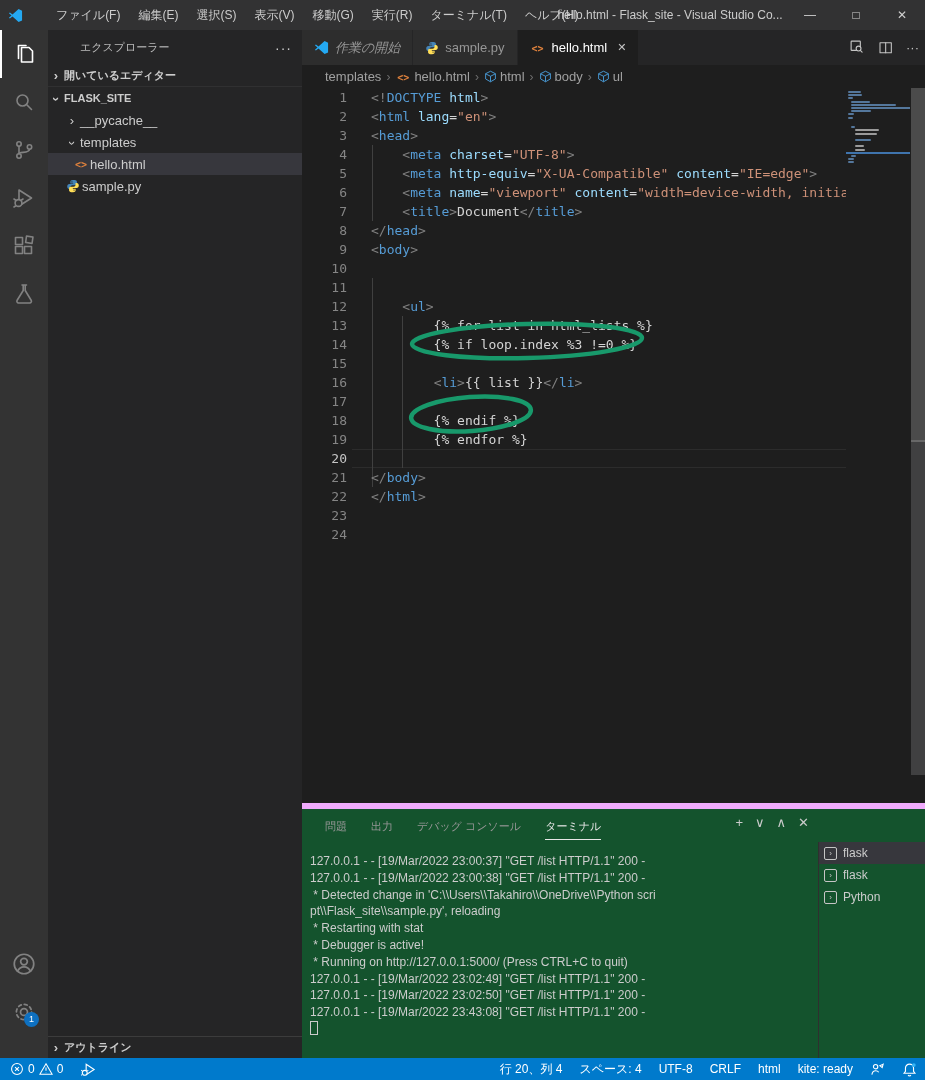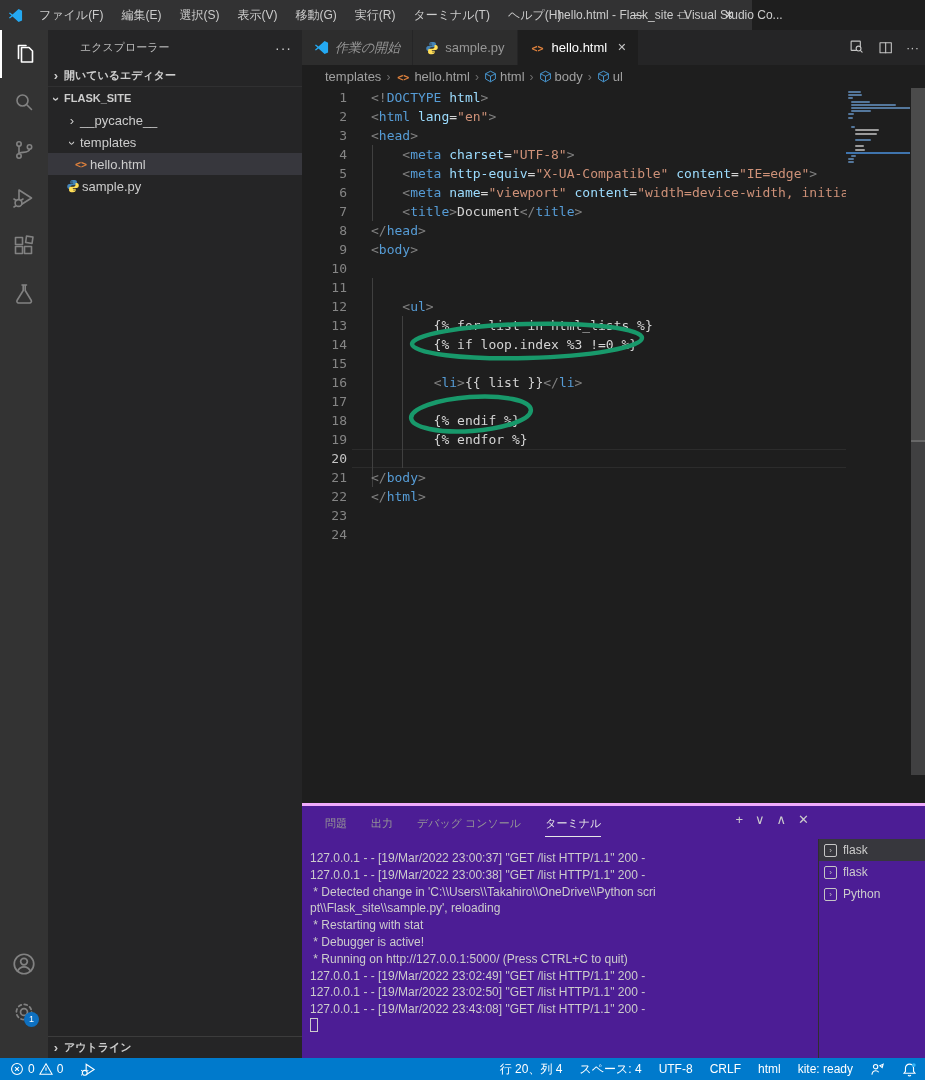--- a/index.html
+++ b/index.html
@@ -2,22 +2,22 @@
 <html><head>
 <meta charset="utf-8">
 <style>
   * { margin:0; padding:0; box-sizing:border-box; }
   html,body { background:#111; }
   .app { position:relative; width:925px; height:1080px; background:#1e1e1e;
          font-family:"Liberation Sans", sans-serif; color:#cccccc; overflow:hidden;
          -webkit-font-smoothing:antialiased; }
 
   
-  .titlebar { position:absolute; left:0; top:0; width:752px; height:30px; background:#323233;
-              display:flex; align-items:center; z-index:30; }
+  .titlebar { position:absolute; left:0; top:0; width:925px; height:30px; background:#323233;
+              display:flex; align-items:center; z-index:30;gap:17px; }
   .vslogo { width:30px; display:flex; justify-content:center; }
   .menus { display:flex; }
   .menu-item { font-size:12px; color:#cccccc; padding:0 9px; line-height:30px; cursor:default; }
   .wtitle { position:absolute; left:470px; width:400px; text-align:center; font-size:12px; color:#cccccc;
             white-space:nowrap; overflow:hidden; }
   .wctrls { position:absolute; right:0; top:0; display:flex; }
   .wc { width:46px; height:30px; display:flex; align-items:center; justify-content:center;
         font-size:12px; color:#d0d0d0; }
 
   
@@ -73,22 +73,22 @@
              border-top:1px solid #2c2c2c; border-bottom:1px solid #2c2c2c; }
   .minimap { position:absolute; left:544px; top:0; width:64px; height:715px; overflow:hidden; }
   .mm-bar { position:absolute; height:2px; border-radius:1px; }
   .mm-cur { position:absolute; left:0; width:64px; height:2px; background:#3f74ad; }
   .vscroll { position:absolute; left:609px; top:0; width:14px; height:715px; }
 
   
   .anno { position:absolute; left:0; top:0; z-index:40; pointer-events:none; }
 
   
-  .panel { position:absolute; left:302px; top:803px; width:623px; height:255px; background:#4c1d95;
-           border-top:3px solid #f0abfc; z-index:5; }
+  .panel { position:absolute; left:302px; top:803px; width:623px; height:255px; background:#14532d;
+           border-top:6px solid #f0abfc; z-index:5; }
   .panel-header { position:absolute; left:0; top:0; height:35px; display:flex; align-items:center;
                   gap:24px; padding-left:23px; }
   .panel-tab { font-size:11px; color:#969696; padding:6px 0 5px; border-bottom:1px solid transparent; white-space:nowrap; }
   .panel-tab.active { color:#e7e7e7; border-bottom-color:#e7e7e7; }
   .panel-actions { position:absolute; right:116px; top:6px; display:flex; gap:12px; color:#cccccc;
                    font-size:13px; align-items:center; }
   .term-out { position:absolute; left:8px; top:44px; width:505px; bottom:2px; overflow:hidden; }
   .term-ln { font-family:Liberation Sans, sans-serif; font-size:12px; line-height:16.8px;
              color:#cccccc; white-space:pre; }
   .term-cursor { display:inline-block; width:8px; height:14px; border:1px solid #cccccc; vertical-align:-2px; }

